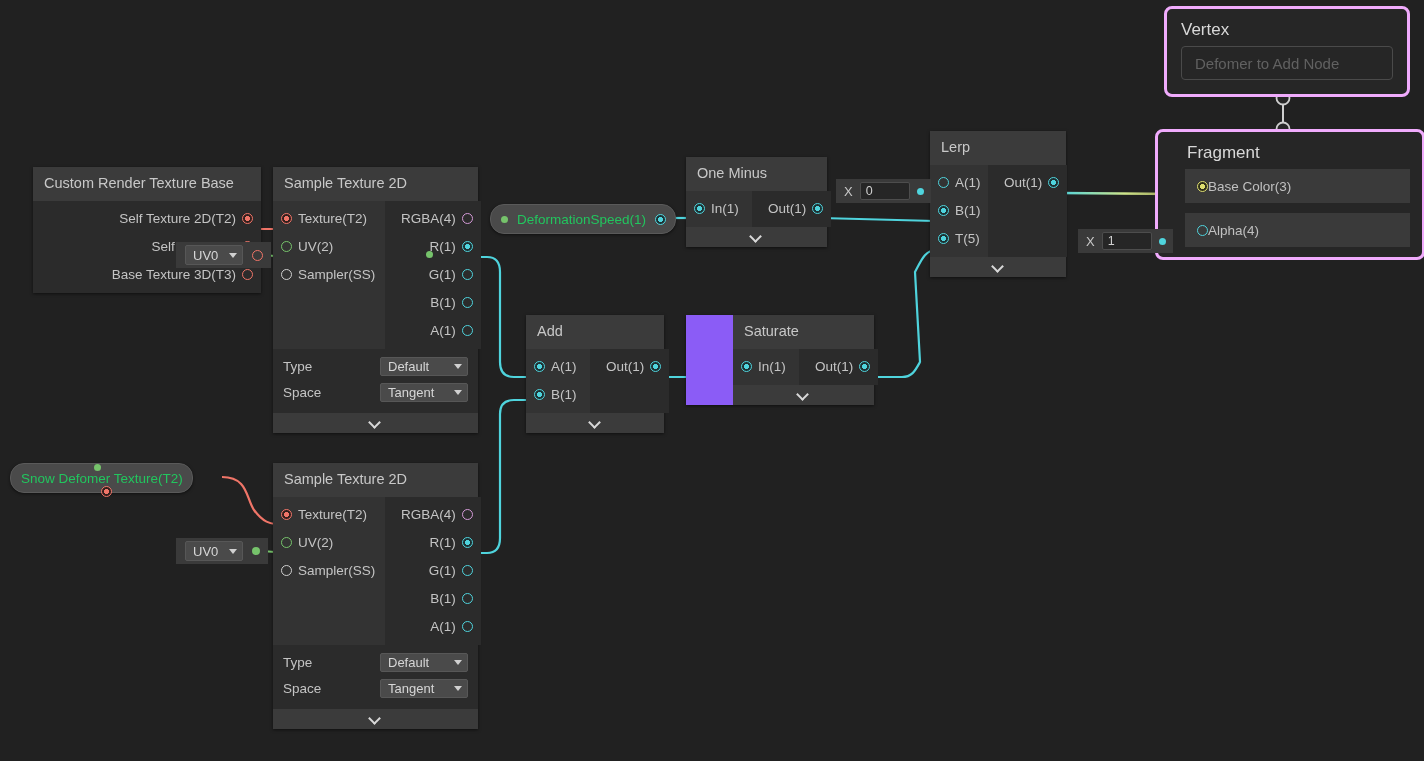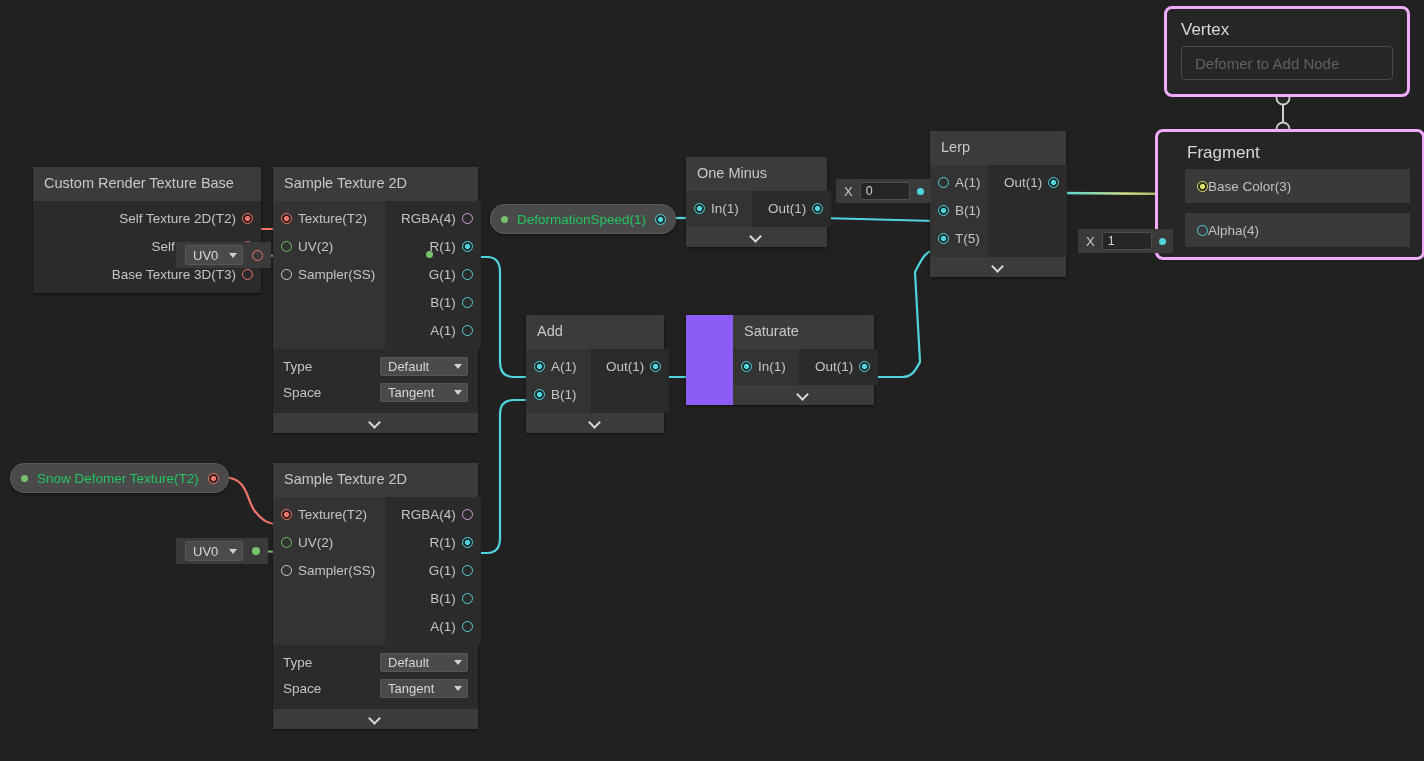--- a/index.html
+++ b/index.html
@@ -206,21 +206,21 @@
           <span>Tangent</span>
           <i class="caret"></i>
         </div>
       </div>
     </div>
     <div class="nfoot">
       <i class="chev"></i>
     </div>
   </div>
 
-  <div class="pill" style="left:10px;top:463px;">
+  <div class="pill" style="left:10px;top:463px;flex-direction:column;">
     <span class="dot"></span>
     <span class="ptxt">Snow Defomer Texture(T2)</span>
     <span class="pt red filled"></span>
   </div>
 
   <div class="uvsel" style="left:176px;top:538px;">
     <div class="ddn">
       <span>UV0</span>
       <i class="caret"></i>
     </div>

